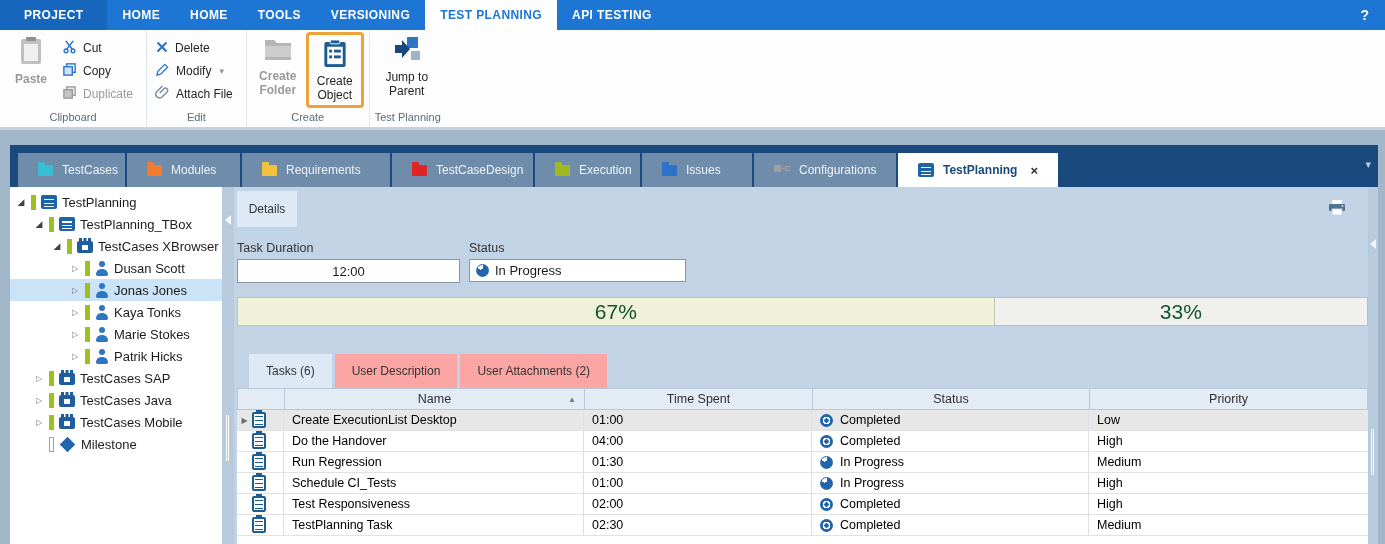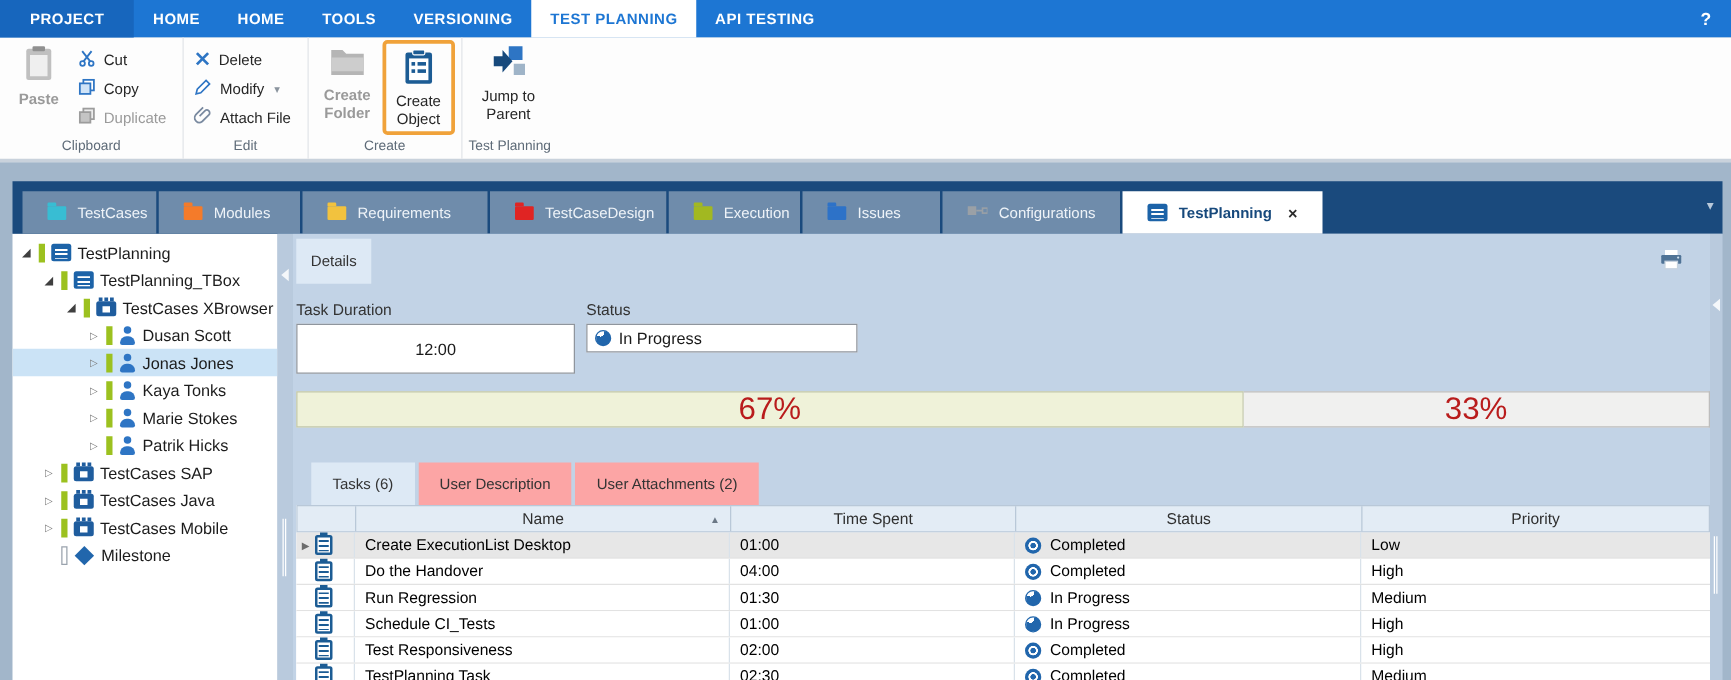--- a/index.html
+++ b/index.html
@@ -89,35 +89,35 @@
   
   .main { flex:1; background:#c2d3e6; padding-left:3px; display:flex; flex-direction:column;
           position:relative; overflow:hidden; }
   .detailsrow { height:40px; position:relative; flex:none; }
   .details-tab { position:absolute; left:0; top:4px; width:60px; height:36px; background:#dde9f5;
     font-size:12px; color:#333; display:flex; align-items:center; justify-content:center; cursor:pointer; }
   .printer { position:absolute; right:22px; top:13px; cursor:pointer; }
   .fieldsrow { display:flex; gap:9px; margin-top:14px; flex:none; }
   .field { display:flex; flex-direction:column; }
   .flabel { font-size:12.5px; color:#333; margin-bottom:4px; }
-  .finput { height:40px; border:1px solid #8f959d; background:#fff; font-size:13px;
+  .finput { height:24px; border:1px solid #8f959d; background:#fff; font-size:13px;
             font-family:inherit; color:#1a1a1a; }
   .finput.center { text-align:center; width:223px; }
   .fcombo { width:217px; height:23px; display:flex; align-items:center; gap:6px; padding:0 6px;
             border:1px solid #8f959d; background:#fff; font-size:13px; color:#1a1a1a; }
   .st-ic { width:13px; height:13px; border-radius:50%; flex:none; }
   .st-progress { background:
       radial-gradient(circle at 50% 50%, #2166ac 0 1.8px, transparent 2px),
       conic-gradient(from 295deg, #fff 0 72deg, #2166ac 72deg 360deg);
       border:1px solid #2166ac; }
   .st-completed { background:
       radial-gradient(circle at 50% 50%, #2166ac 0 2px, #fff 2.4px 3.6px, #2166ac 4px 100%); }
 
   .progress { display:flex; margin-top:14px; height:29px; width:1131px; flex:none; }
-  .pseg { display:flex; align-items:center; justify-content:center; font-size:25px; color:#b91c1c;text-align:center; }
+  .pseg { display:flex; align-items:center; justify-content:center; font-size:21px; color:#14532d;text-align:center; }
   .pseg.left { background:#eff2d9; border:1px solid #c2c7ab; }
   .pseg.right { background:#f0f0ef; border:1px solid #bdbdbd; border-left:none; }
 
   .subtabs { display:flex; gap:3px; margin-top:28px; flex:none;margin-left:12px; }
   .stab { height:34px; padding:0 17px; display:flex; align-items:center; font-size:12px;
           color:#333; background:#fca5a5; cursor:pointer; }
   .stab.active { background:#dde9f5; }
 
   
   .ttable { width:1131px; flex:1; display:flex; flex-direction:column; background:#fff;

